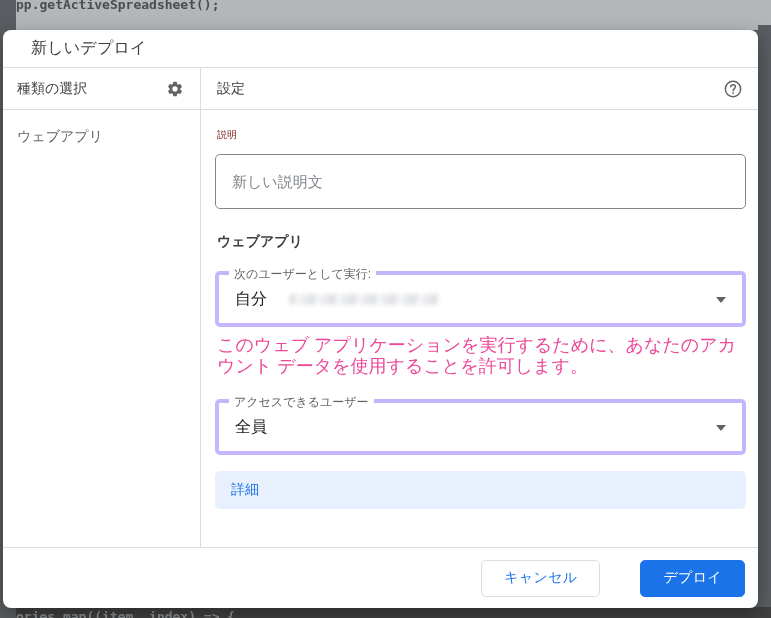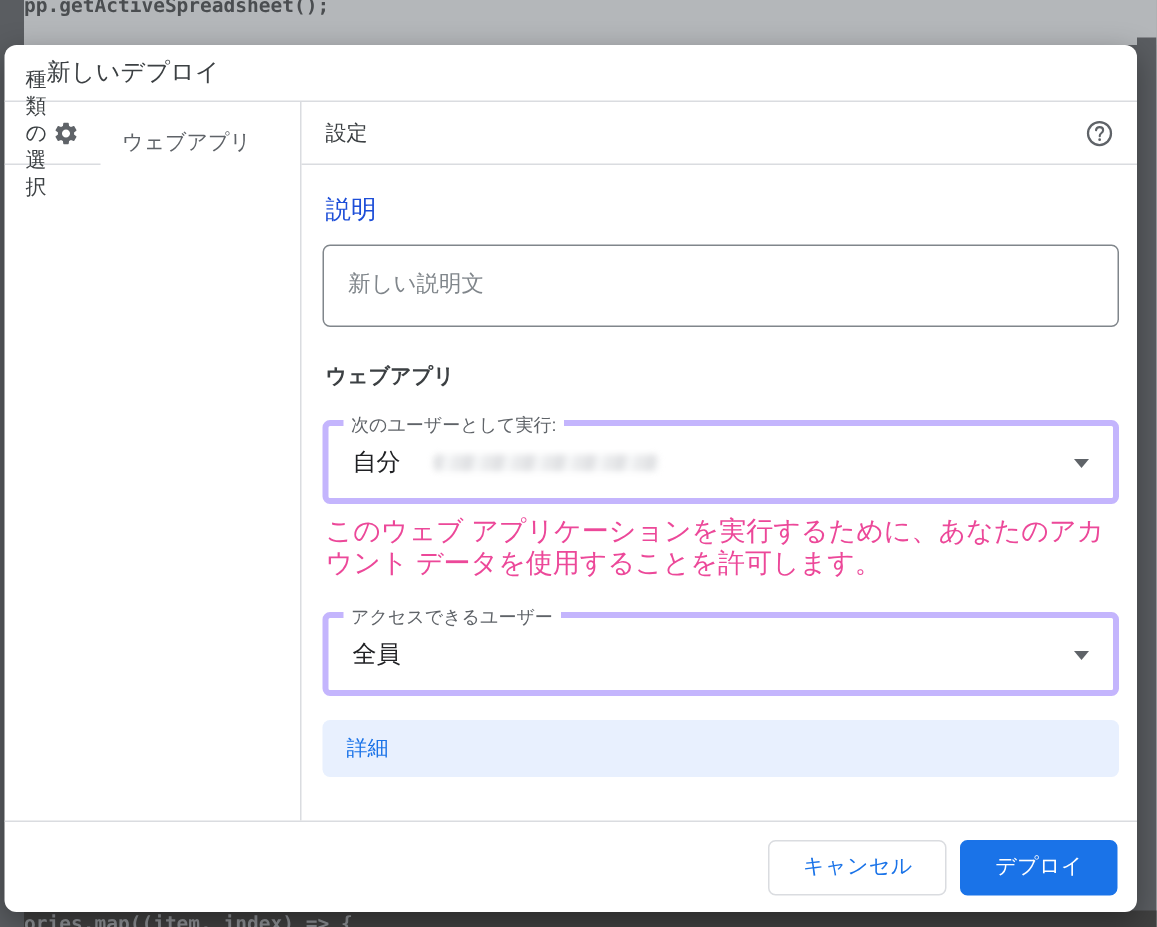--- a/index.html
+++ b/index.html
@@ -44,21 +44,21 @@
     height:38px; flex:0 0 38px; display:flex; align-items:center;
     padding:0 28px; border-bottom:1px solid #dadce0;
   }
   .dialog-title { font-size:16px; color:#3c4043; letter-spacing:.2px; }
 
   .dialog-body { flex:1 1 auto; display:flex; min-height:0; }
 
   
   .left-panel {
     width:198px; flex:0 0 198px; border-right:1px solid #dadce0;
-    display:flex; flex-direction:row;
+    display:flex; flex-direction:column;
   }
   .panel-header {
     height:42px; flex:0 0 42px; display:flex; align-items:center;
     padding:0 14px; border-bottom:1px solid #dadce0;
     font-size:14px; font-weight:500; color:#3c4043;
   }
   .left-panel .panel-header { justify-content:space-between; }
   .gear-btn { width:22px; height:22px; display:flex; align-items:center;
     justify-content:center; cursor:pointer; }
   .sidebar-list { padding:10px 0; }
@@ -67,25 +67,25 @@
   }
 
   
   .right-panel { flex:1 1 auto; display:flex; flex-direction:column; min-width:0; }
   .right-panel .panel-header { justify-content:space-between; padding:0 14px 0 16px; }
   .help-btn { width:22px; height:22px; display:flex; align-items:center;
     justify-content:center; cursor:pointer; }
 
   .settings-content { flex:1 1 auto; padding:18px 12px 0 14px; }
 
-  .field-label { font-size:17px; color:#1d4ed8; margin:0 0 12px 2px; }
+  .field-label { font-size:10px; color:#7f1d1d; margin:0 0 12px 2px; }
   .desc-input {
     width:100%; height:55px; border:1px solid #80868b; border-radius:5px;
     padding:12px 16px; font-size:15px; color:#14532d;
-    font-family:Liberation Mono, monospace;
+    font-family:Liberation Sans, sans-serif;
     outline:none; background:#fff;
   }
   .desc-input::placeholder { color:#80868b; }
 
   .section-heading { font-size:14px; font-weight:bold; color:#3c4043;
     margin:24px 0 20px 2px; }
 
   .outlined-select {
     position:relative; border:4px solid #c4b5fd; border-radius:5px;
     height:56px; display:flex; align-items:center; padding:0 16px;
@@ -118,21 +118,21 @@
     margin-top:16px; background:#e8f0fe; border-radius:5px;
     padding:10px 16px; font-size:14px; color:#5f6368;
     display:flex; align-items:center; gap:4px;
   }
   .info-link { color:#1a73e8; text-decoration:none; cursor:pointer; }
 
   
   .dialog-footer {
     flex:0 0 61px; border-top:1px solid #dadce0;
     display:flex; align-items:center; justify-content:flex-end;
-    gap:9px; padding:0 13px 0 0;
+    gap:40px; padding:0 13px 0 0;
   }
   .btn {
     height:37px; border-radius:5px; font-size:14px; font-weight:500;
     font-family:"Liberation Sans","DejaVu Sans",sans-serif;
     cursor:pointer; letter-spacing:.3px;
   }
   .btn-cancel {
     min-width:115px; background:#fff; border:1px solid #dadce0;
     color:#1a73e8; padding:0 22px;
   }

